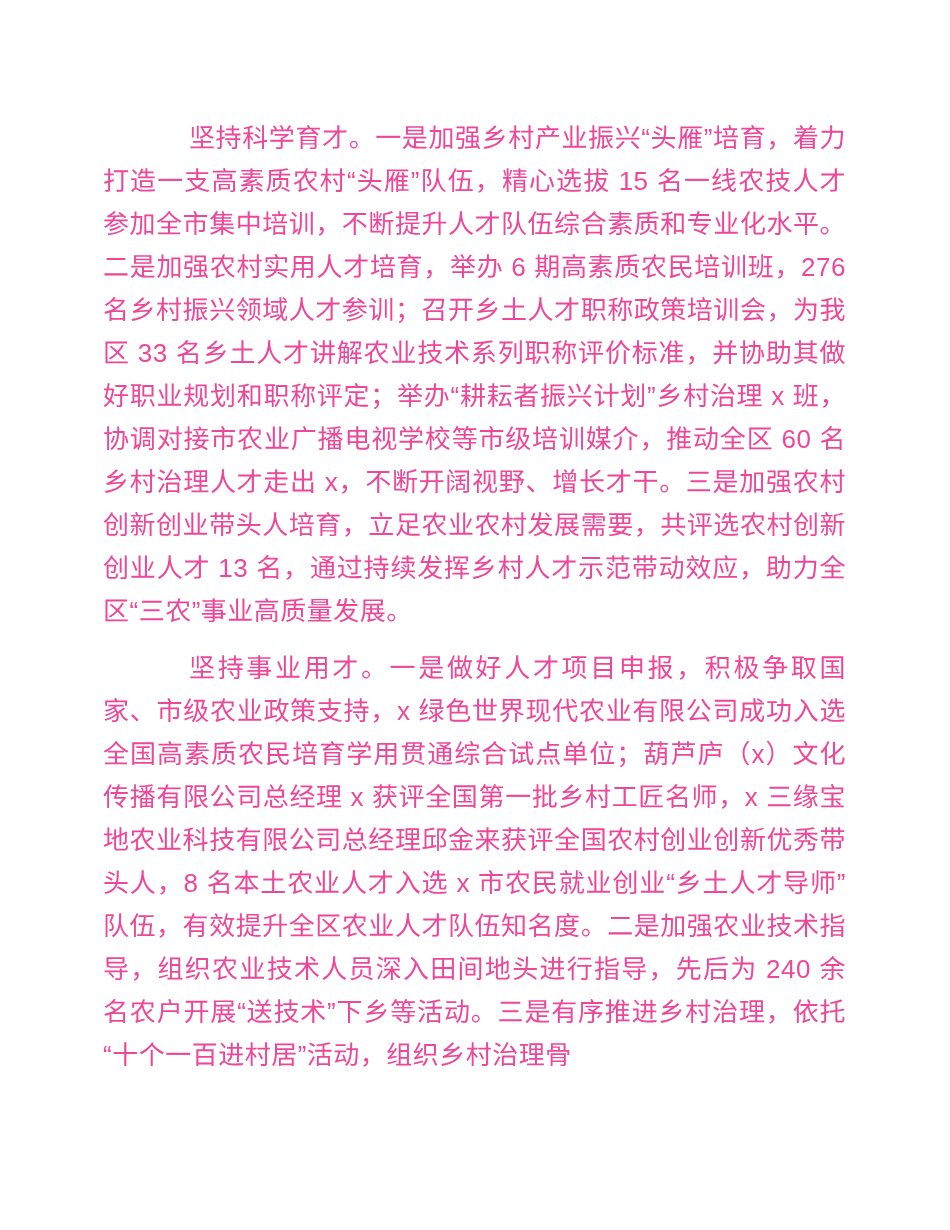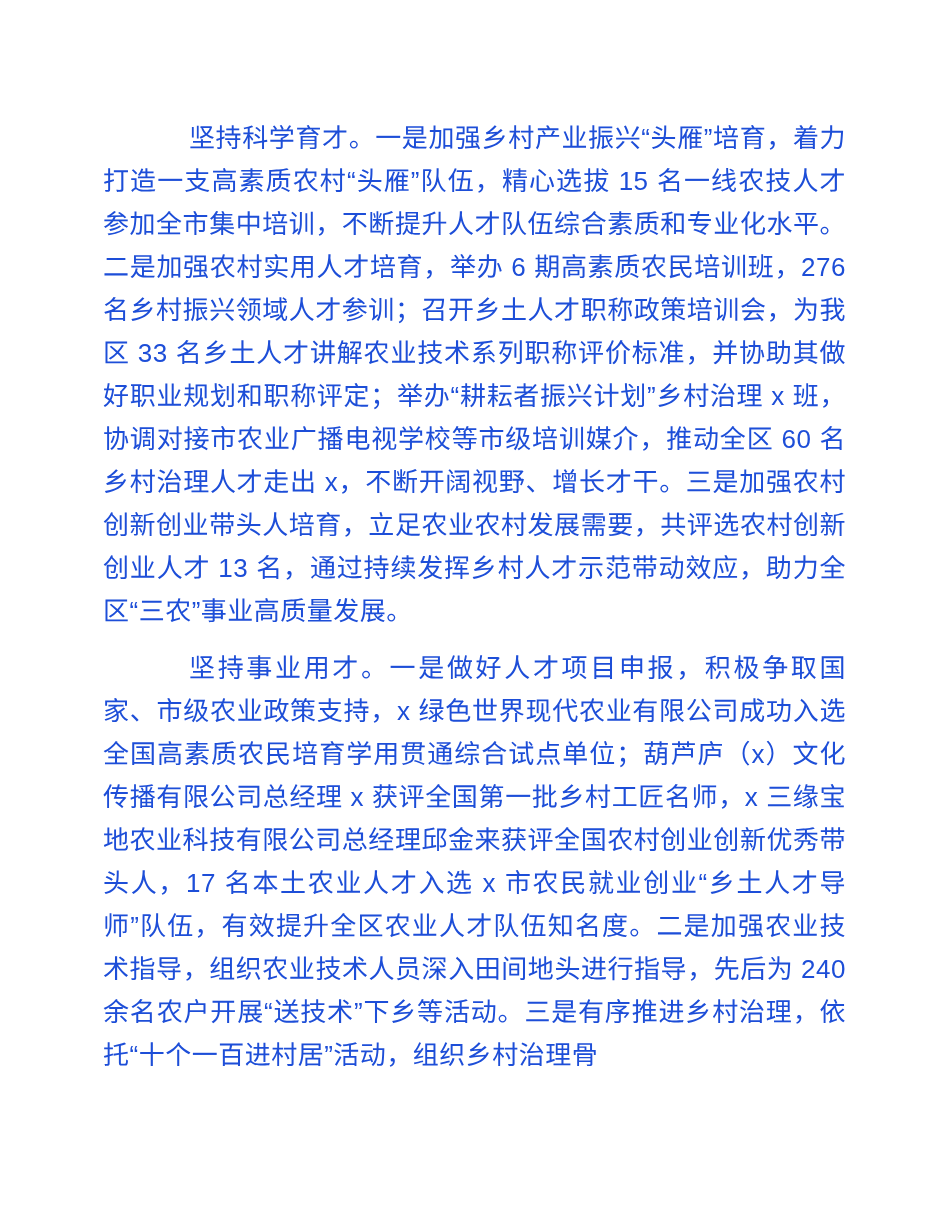--- a/index.html
+++ b/index.html
@@ -17,26 +17,26 @@
     width: 950px;
     height: 1230px;
     background: #ffffff;
     padding: 117px 104px 60px 103px;
   }
   .doc-paragraph {
     margin: 0 0 14px 0;
     font-family: "Liberation Sans", "DejaVu Sans", sans-serif;
     font-size: 26px;
     line-height: 43px;
-    color: #1d4ed8;
+    color: #ec4899;
     text-align: justify;
     text-indent: 86px;
     letter-spacing: 0.5px;
     word-break: break-all;
   }
 </style>
 </head>
 <body>
 
 <div class="doc-page">
   <p class="doc-paragraph">坚持科学育才。一是加强乡村产业振兴“头雁”培育，着力打造一支高素质农村“头雁”队伍，精心选拔 15 名一线农技人才参加全市集中培训，不断提升人才队伍综合素质和专业化水平。二是加强农村实用人才培育，举办 6 期高素质农民培训班，276 名乡村振兴领域人才参训；召开乡土人才职称政策培训会，为我区 33 名乡土人才讲解农业技术系列职称评价标准，并协助其做好职业规划和职称评定；举办“耕耘者振兴计划”乡村治理 x 班，协调对接市农业广播电视学校等市级培训媒介，推动全区 60 名乡村治理人才走出 x，不断开阔视野、增长才干。三是加强农村创新创业带头人培育，立足农业农村发展需要，共评选农村创新创业人才 13 名，通过持续发挥乡村人才示范带动效应，助力全区“三农”事业高质量发展。</p>
-  <p class="doc-paragraph">坚持事业用才。一是做好人才项目申报，积极争取国家、市级农业政策支持，x 绿色世界现代农业有限公司成功入选全国高素质农民培育学用贯通综合试点单位；葫芦庐（x）文化传播有限公司总经理 x 获评全国第一批乡村工匠名师，x 三缘宝地农业科技有限公司总经理邱金来获评全国农村创业创新优秀带头人，17 名本土农业人才入选 x 市农民就业创业“乡土人才导师”队伍，有效提升全区农业人才队伍知名度。二是加强农业技术指导，组织农业技术人员深入田间地头进行指导，先后为 240 余名农户开展“送技术”下乡等活动。三是有序推进乡村治理，依托“十个一百进村居”活动，组织乡村治理骨</p>
+  <p class="doc-paragraph">坚持事业用才。一是做好人才项目申报，积极争取国家、市级农业政策支持，x 绿色世界现代农业有限公司成功入选全国高素质农民培育学用贯通综合试点单位；葫芦庐（x）文化传播有限公司总经理 x 获评全国第一批乡村工匠名师，x 三缘宝地农业科技有限公司总经理邱金来获评全国农村创业创新优秀带头人，8 名本土农业人才入选 x 市农民就业创业“乡土人才导师”队伍，有效提升全区农业人才队伍知名度。二是加强农业技术指导，组织农业技术人员深入田间地头进行指导，先后为 240 余名农户开展“送技术”下乡等活动。三是有序推进乡村治理，依托“十个一百进村居”活动，组织乡村治理骨</p>
 </div>
 
 </body></html>

